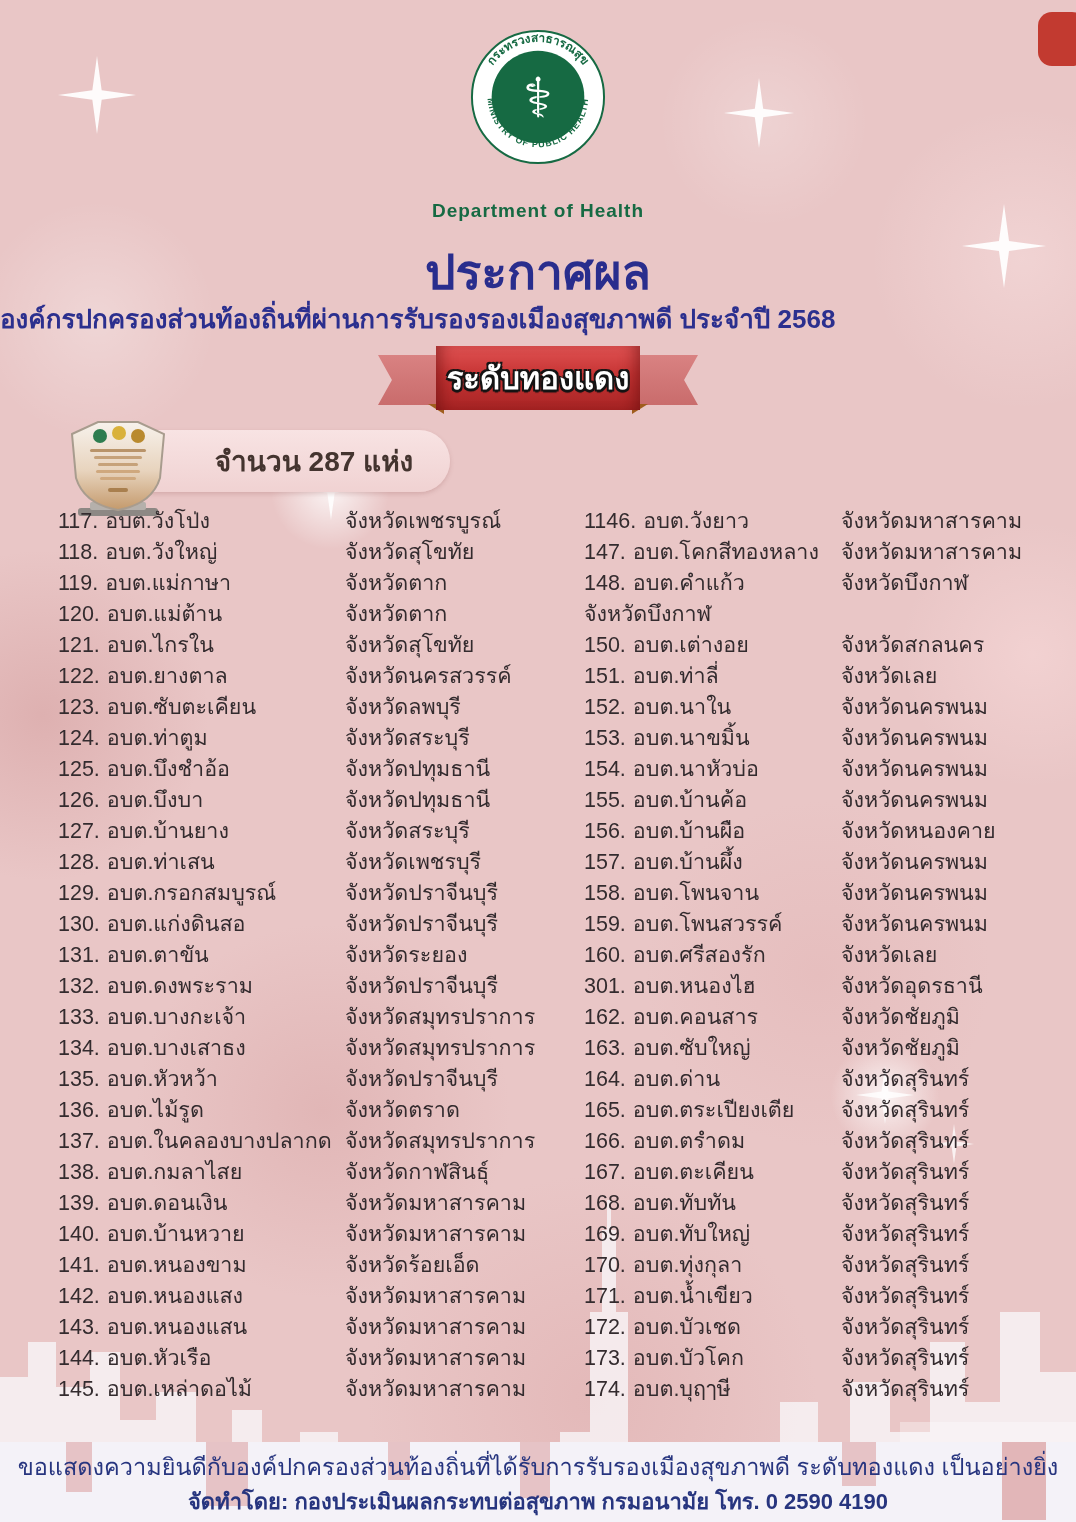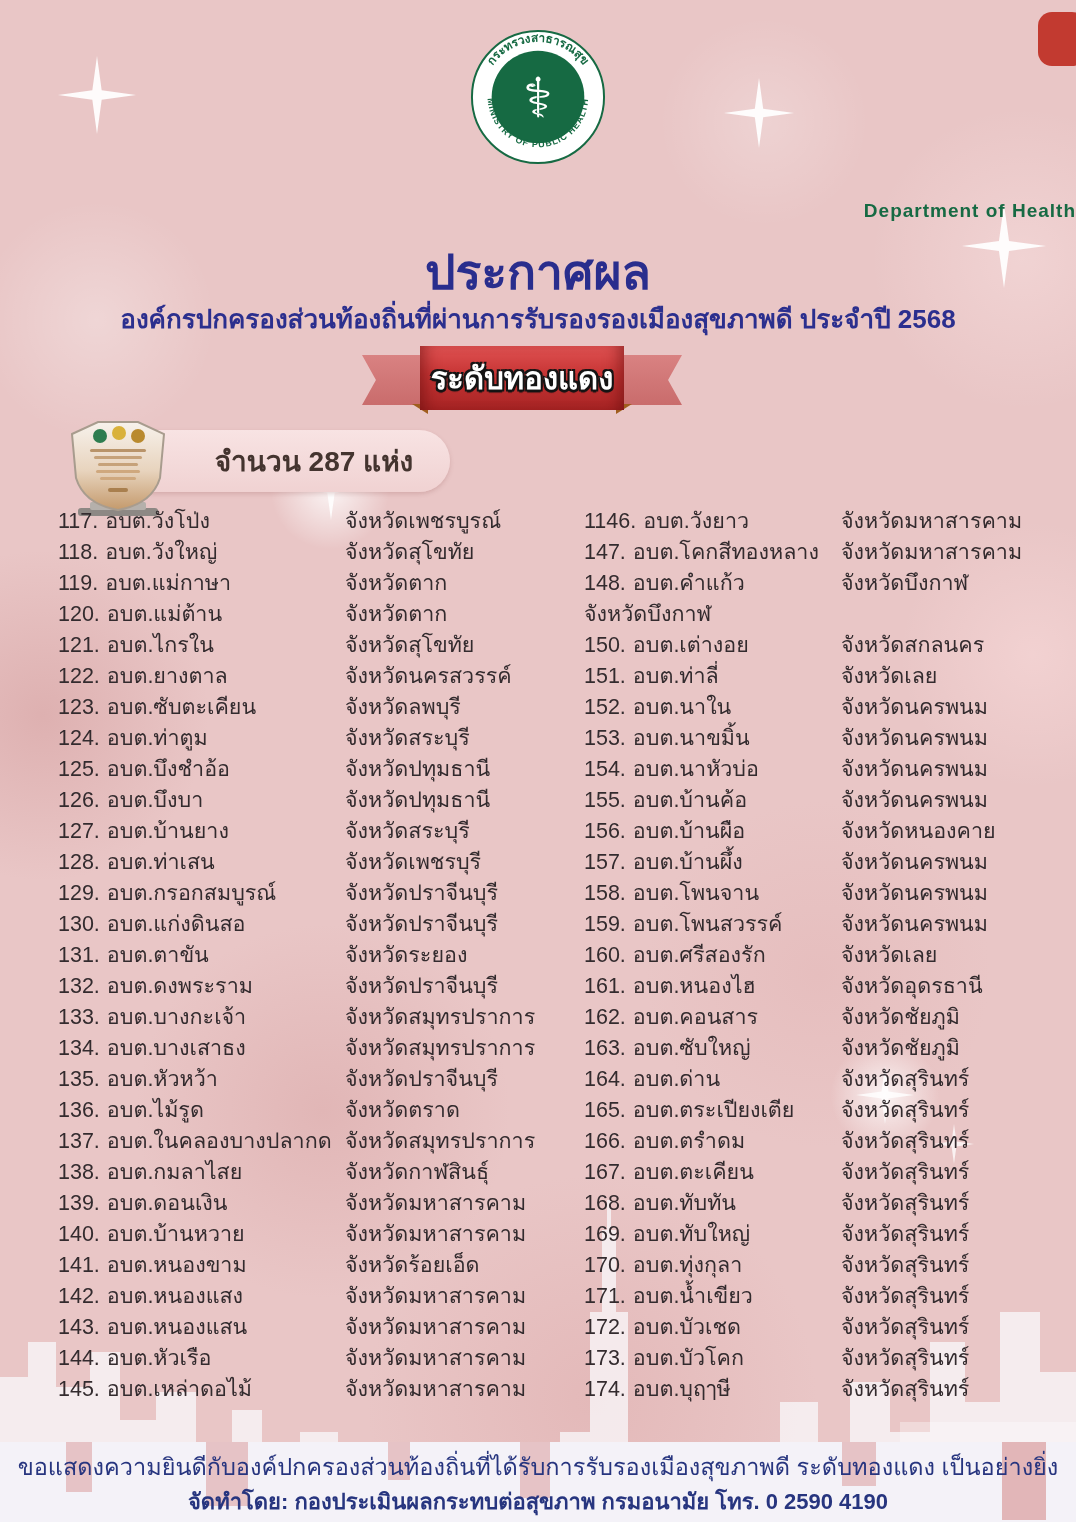--- a/index.html
+++ b/index.html
@@ -26,25 +26,25 @@
   .sp4{left:300px;top:458px;width:62px;height:62px;opacity:.85;}
   .sp5{left:856px;top:1066px;width:58px;height:58px;opacity:.8;}
   .sp6{left:934px;top:1124px;width:40px;height:40px;opacity:.75;}
   .glow{position:absolute;border-radius:50%;background:radial-gradient(circle,rgba(255,255,255,.8),rgba(255,255,255,0) 70%);}
   .g1{left:270px;top:430px;width:120px;height:120px;}
   .g2{left:830px;top:1040px;width:110px;height:110px;}
   .corner-accent{position:absolute;right:-10px;top:12px;width:48px;height:54px;background:#c23a30;border-radius:14px;}
   
   .seal-wrap{position:absolute;left:0;right:0;top:28px;text-align:center;}
   .dept-thai{position:absolute;left:0;right:0;top:172px;text-align:center;color:#166a43;font-size:25px;font-weight:bold;}
-  .dept-eng{position:absolute;left:0;right:0;top:200px;text-align:right;color:#166a43;font-size:19px;font-weight:bold;letter-spacing:1px;}
+  .dept-eng{position:absolute;left:0;right:0;top:200px;text-align:center;color:#166a43;font-size:19px;font-weight:bold;letter-spacing:1px;}
   .title{position:absolute;left:0;right:0;top:234px;text-align:center;color:#292d8d;font-size:48px;font-weight:bold;}
-  .subtitle{position:absolute;left:0;right:0;top:298px;text-align:center;color:#2b2f8e;font-size:26px;font-weight:bold;}
-  
-  .ribbon{position:absolute;left:362px;top:346px;width:320px;height:72px;}
+  .subtitle{position:absolute;left:0;right:0;top:298px;color:#2b2f8e;font-size:26px;font-weight:bold;}
+  
+  .ribbon{position:absolute;left:378px;top:346px;width:320px;height:72px;}
   .ribbon .tail{position:absolute;top:9px;width:82px;height:50px;background:linear-gradient(180deg,#d98282,#c96c6c);}
   .ribbon .tail.left{left:0;clip-path:polygon(0 0,100% 0,100% 100%,0 100%,17% 50%);}
   .ribbon .tail.right{right:0;clip-path:polygon(0 0,100% 0,83% 50%,100% 100%,0 100%);}
   .ribbon .fold{position:absolute;top:58px;width:16px;height:10px;background:#a05d1d;}
   .ribbon .fold.left{left:50px;clip-path:polygon(0 0,100% 0,100% 100%);}
   .ribbon .fold.right{right:50px;clip-path:polygon(0 0,100% 0,0 100%);}
   .ribbon .center{
     position:absolute;left:58px;top:0;width:204px;height:64px;
     background:linear-gradient(180deg,#e05252 0%,#c63434 45%,#a72424 100%);
     box-shadow:inset 14px 0 16px -10px rgba(90,10,10,.55), inset -14px 0 16px -10px rgba(90,10,10,.55);
@@ -376,21 +376,21 @@
         <span class="cell-name"><span class="num">159.</span><span>อบต.โพนสวรรค์</span></span>
         <span class="cell-prov">จังหวัดนครพนม</span>
       </div>
 
       <div class="row">
         <span class="cell-name"><span class="num">160.</span><span>อบต.ศรีสองรัก</span></span>
         <span class="cell-prov">จังหวัดเลย</span>
       </div>
 
       <div class="row">
-        <span class="cell-name"><span class="num">161.</span><span>อบต.หนองไฮ</span></span>
+        <span class="cell-name"><span class="num">301.</span><span>อบต.หนองไฮ</span></span>
         <span class="cell-prov">จังหวัดอุดรธานี</span>
       </div>
 
       <div class="row">
         <span class="cell-name"><span class="num">162.</span><span>อบต.คอนสาร</span></span>
         <span class="cell-prov">จังหวัดชัยภูมิ</span>
       </div>
 
       <div class="row">
         <span class="cell-name"><span class="num">163.</span><span>อบต.ซับใหญ่</span></span>

